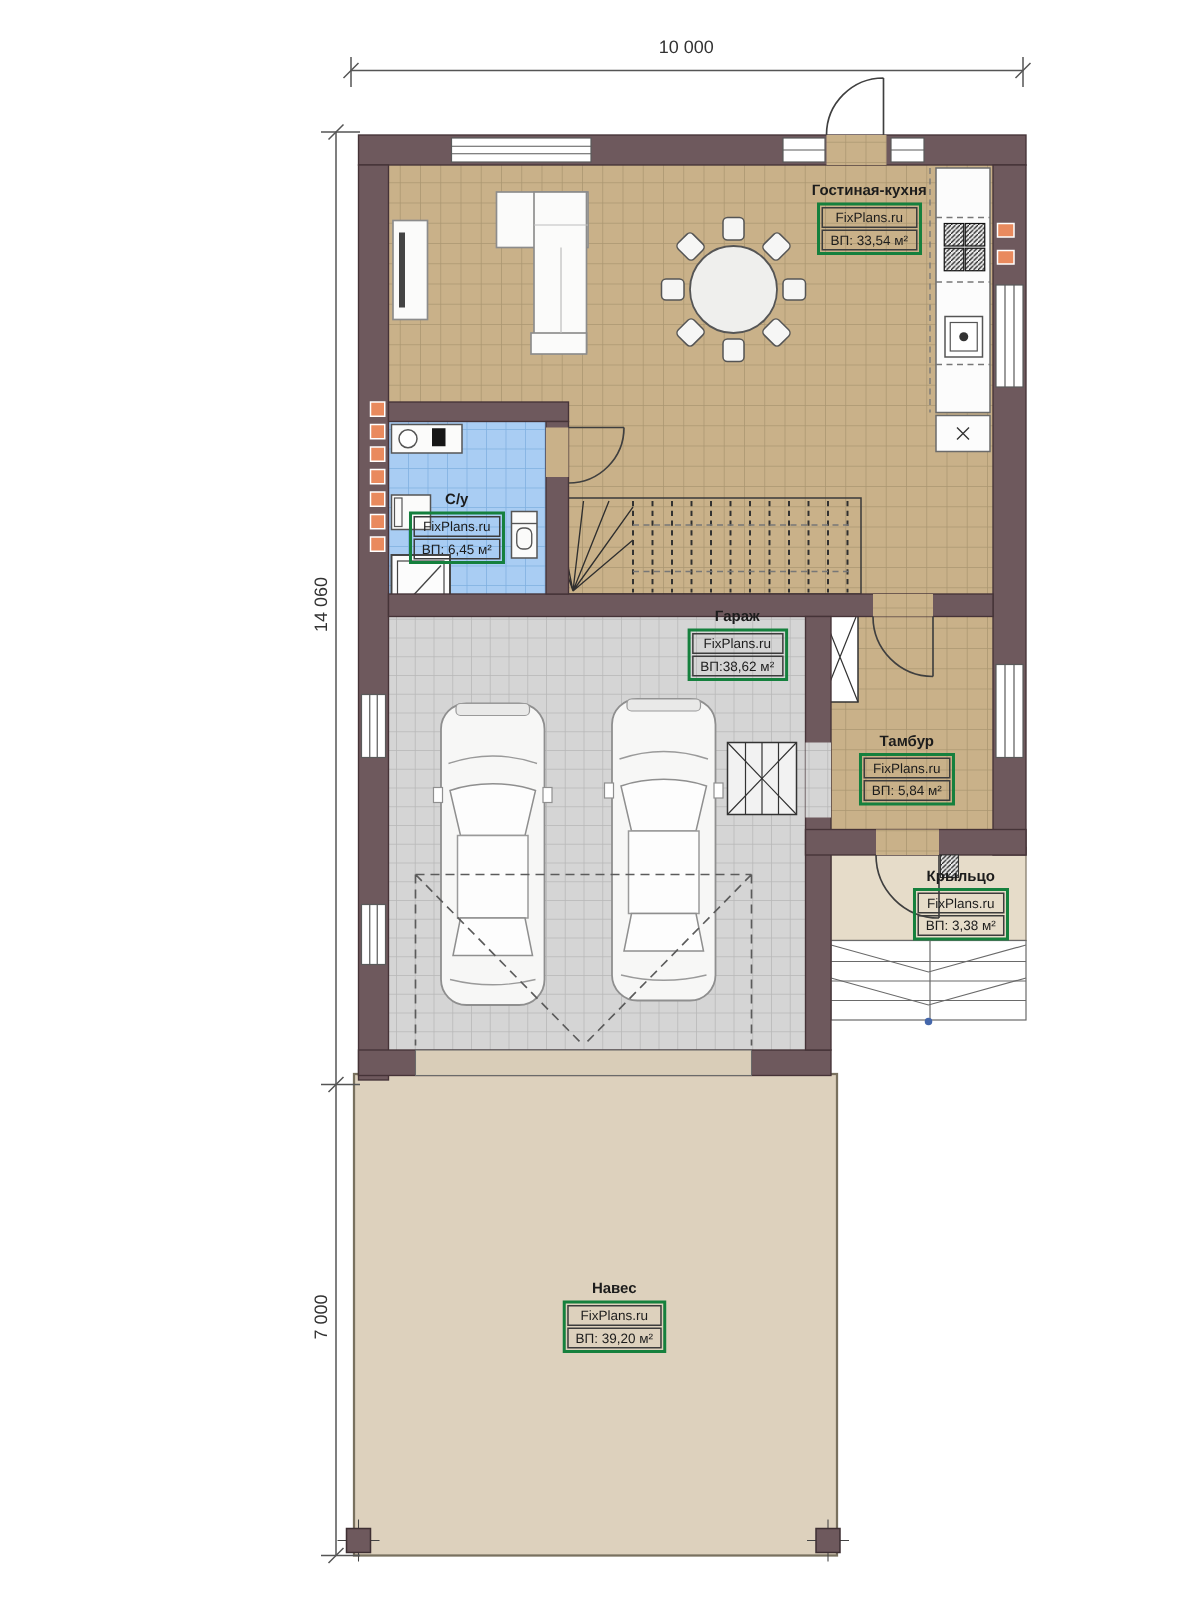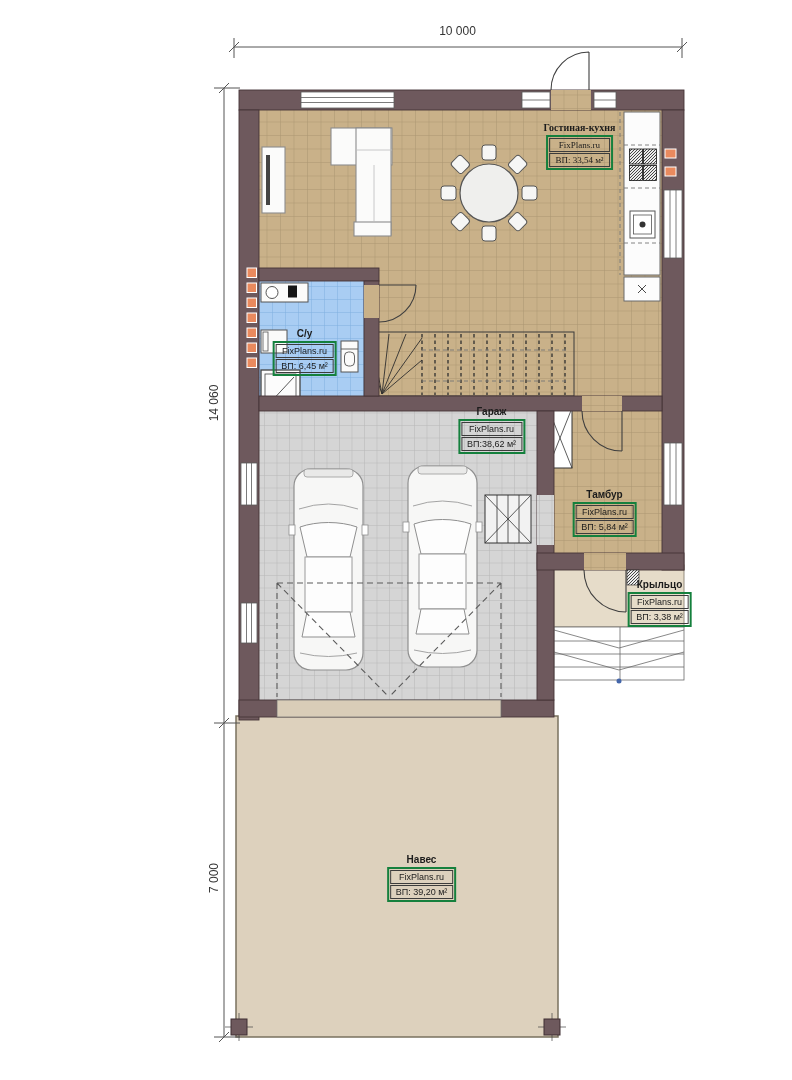--- a/index.html
+++ b/index.html
@@ -282,21 +282,21 @@
       <path d="M165 52 L175 42 M613 52 L623 42"></path>
       <path d="M160 88 V1037 M150 88 H176 M150 723 H176 M150 1037 H176"></path>
       <path d="M155 93 L165 83 M155 728 L165 718 M155 1042 L165 1032"></path>
     </g>
   </svg>
 
   <div class="dim-label h" style="left:394px;top:24px;">10 000</div>
   <div class="dim-label v" style="left:150px;top:403px;">14 060</div>
   <div class="dim-label v" style="left:150px;top:878px;">7 000</div>
 
-  <div class="room-label" style="left:516px;top:122px;font-family:Liberation Serif, serif;">
+  <div class="room-label" style="left:516px;top:122px;">
     <div class="room-name">Гостиная-кухня</div>
     <div class="label-box">
       <div class="row">FixPlans.ru</div>
       <div class="row">ВП: 33,54 м²</div>
     </div>
   </div>
 
   <div class="room-label" style="left:241px;top:328px;">
     <div class="room-name">С/у</div>
     <div class="label-box">
@@ -314,29 +314,29 @@
   </div>
 
   <div class="room-label" style="left:541px;top:441px;margin-top:48px;">
     <div class="room-name">Тамбур</div>
     <div class="label-box">
       <div class="row">FixPlans.ru</div>
       <div class="row">ВП: 5,84 м²</div>
     </div>
   </div>
 
-  <div class="room-label" style="left:587px;top:579px;padding-left:18px;">
+  <div class="room-label" style="left:568px;top:579px;padding-left:18px;">
     <div class="room-name">Крыльцо</div>
     <div class="label-box">
       <div class="row">FixPlans.ru</div>
       <div class="row">ВП: 3,38 м²</div>
     </div>
   </div>
 
-  <div class="room-label" style="left:346px;top:854px;margin-left:12px;">
+  <div class="room-label" style="left:346px;top:854px;">
     <div class="room-name">Навес</div>
     <div class="label-box">
       <div class="row">FixPlans.ru</div>
       <div class="row">ВП: 39,20 м²</div>
     </div>
   </div>
 
 </div>
 
 </body></html>

